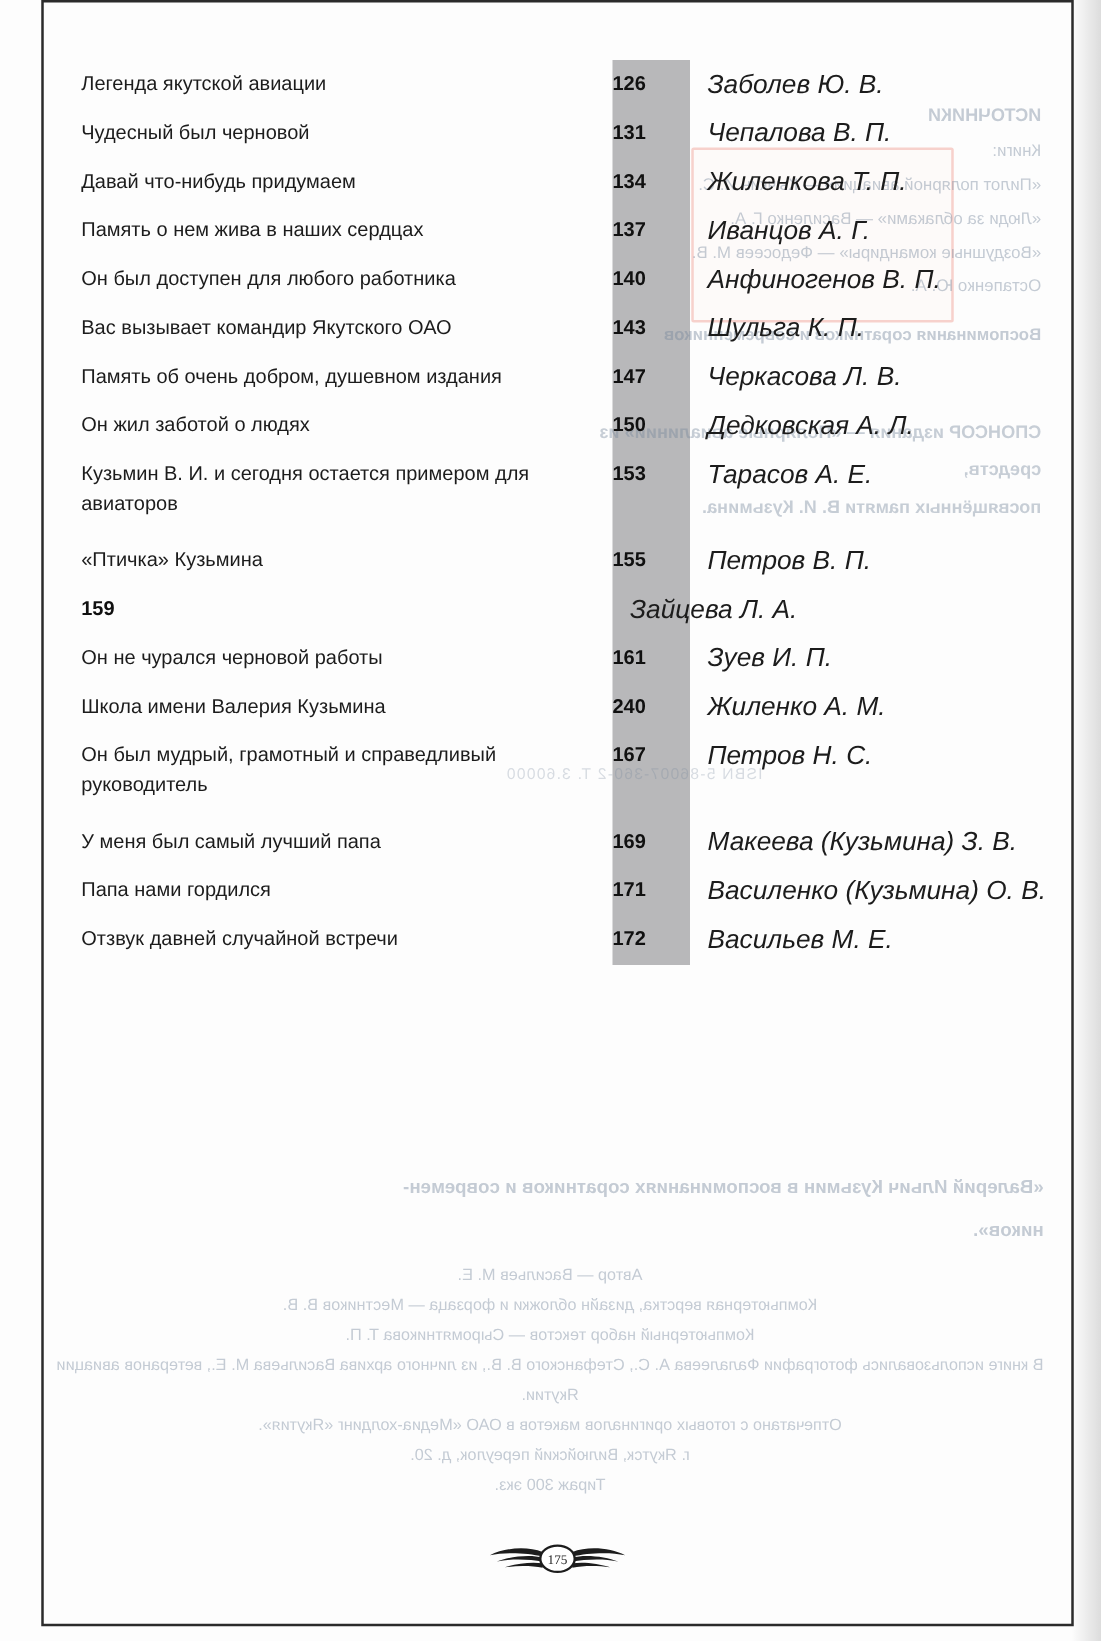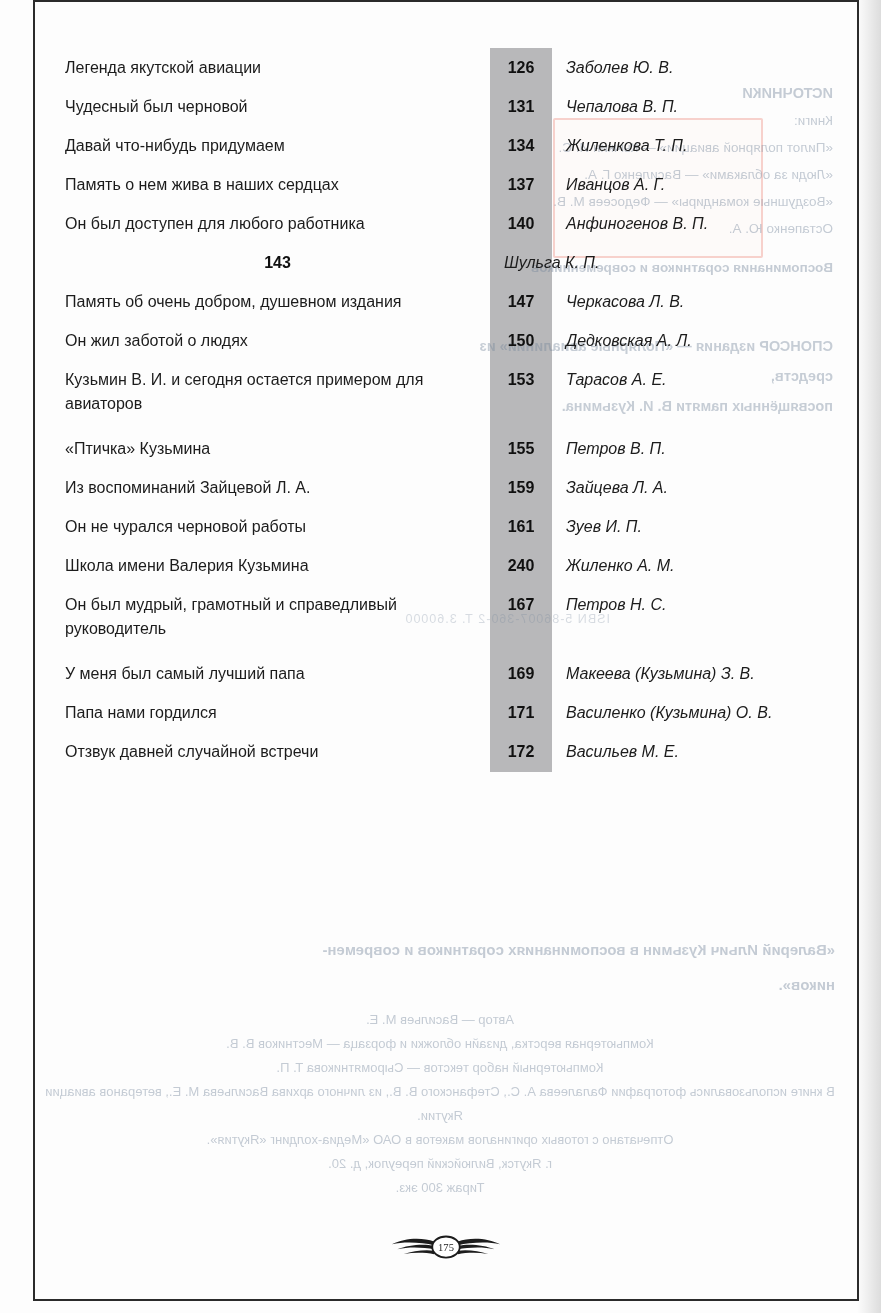--- a/index.html
+++ b/index.html
@@ -30,22 +30,22 @@
   
   .toc { position:absolute; left:65px; top:56px; width:780px; z-index:3; }
   .toc-row {
     display:grid;
     grid-template-columns:425px 62px auto;
     align-items:start;
     margin-bottom:15px;
   }
   .toc-row:nth-child(9), .toc-row:nth-child(14) { margin-bottom:21px; }
   .toc-title { font-size:16px; line-height:24px; color:#1c1c1c; padding-right:20px; }
-  .toc-page  { font-size:16px; line-height:24px; font-weight:700; text-align:center; color:#101010; }
-  .toc-author{ font-size:16px; line-height:24px; font-style:italic; margin-left:14px; white-space:nowrap; color:#1c1c1c; }
+  .toc-page  { font-size:16px; line-height:24px; font-weight:700; color:#101010; }
+  .toc-author{ font-size:21px; line-height:24px; font-style:italic; margin-left:14px; white-space:nowrap; color:#1c1c1c; }
   
   .bleed {
     position:absolute;
     transform:scaleX(-1);
     color:#76879c;
     z-index:2;
   }
   .bleed-sources { left:455px; top:80px; width:378px; font-size:13.5px; line-height:27px; opacity:.42; text-align:left; }
   .b-head { font-weight:700; font-size:14.5px; }
   .b-sub  { }
@@ -120,20 +120,21 @@
         <div class="toc-title">Память о нем жива в наших сердцах</div>
         <div class="toc-page">137</div>
         <div class="toc-author">Иванцов А. Г.</div>
       </div>
       <div class="toc-row">
         <div class="toc-title">Он был доступен для любого работника</div>
         <div class="toc-page">140</div>
         <div class="toc-author">Анфиногенов В. П.</div>
       </div>
       <div class="toc-row">
+        <div class="toc-title">Вас вызывает командир Якутского ОАО</div>
         <div class="toc-page">143</div>
         <div class="toc-author">Шульга К. П.</div>
       </div>
       <div class="toc-row">
         <div class="toc-title">Память об очень добром, душевном издания</div>
         <div class="toc-page">147</div>
         <div class="toc-author">Черкасова Л. В.</div>
       </div>
       <div class="toc-row">
         <div class="toc-title">Он жил заботой о людях</div>
@@ -144,21 +145,20 @@
         <div class="toc-title">Кузьмин В. И. и сегодня остается примером для авиаторов</div>
         <div class="toc-page">153</div>
         <div class="toc-author">Тарасов А. Е.</div>
       </div>
       <div class="toc-row">
         <div class="toc-title">«Птичка» Кузьмина</div>
         <div class="toc-page">155</div>
         <div class="toc-author">Петров В. П.</div>
       </div>
       <div class="toc-row">
-        <div class="toc-title">Из воспоминаний Зайцевой Л. А.</div>
         <div class="toc-page">159</div>
         <div class="toc-author">Зайцева Л. А.</div>
       </div>
       <div class="toc-row">
         <div class="toc-title">Он не чурался черновой работы</div>
         <div class="toc-page">161</div>
         <div class="toc-author">Зуев И. П.</div>
       </div>
       <div class="toc-row">
         <div class="toc-title">Школа имени Валерия Кузьмина</div>

